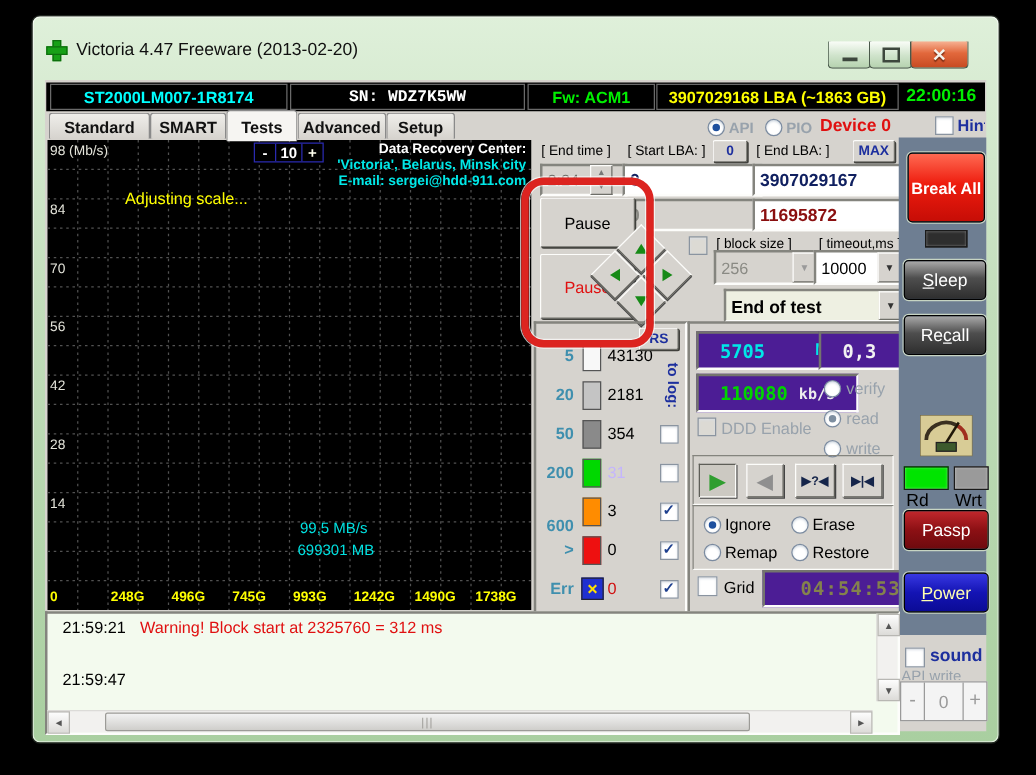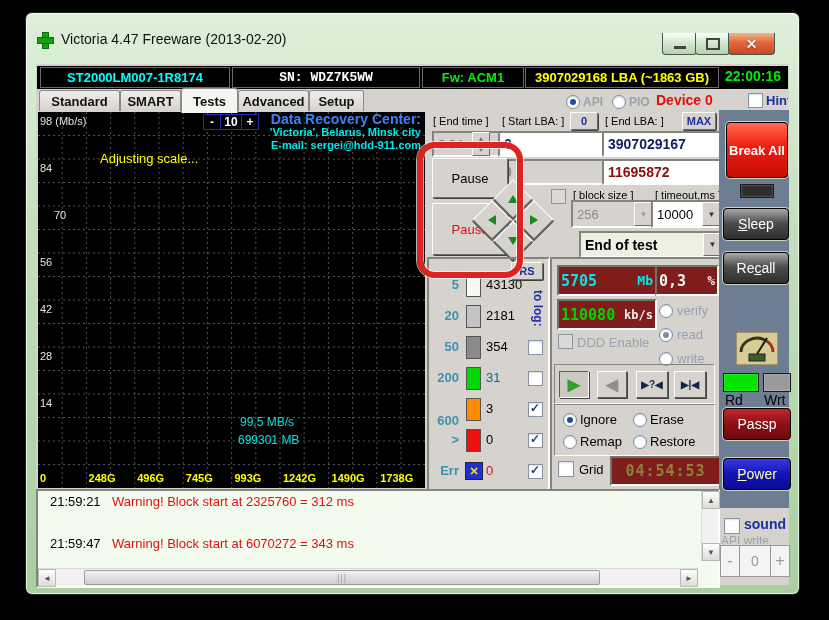--- a/index.html
+++ b/index.html
@@ -63,22 +63,22 @@
         box-shadow:0 0 0 1px rgba(255,255,255,.7),inset 0 0 0 1px rgba(255,255,255,.7);z-index:30}
   
   .dia{position:absolute;width:26px;height:26px;background:#d6d3ce;border:1px solid;border-color:#fdfdfb #5e5e58 #5e5e58 #fdfdfb;
        transform:rotate(45deg);box-shadow:1px 1px 0 #444;display:flex;align-items:center;justify-content:center;cursor:pointer}
   .dia span{transform:rotate(-45deg);width:0;height:0;display:block}
   .tri-up{border-left:5px solid transparent;border-right:5px solid transparent;border-bottom:8px solid #178a17}
   .tri-dn{border-left:5px solid transparent;border-right:5px solid transparent;border-top:8px solid #178a17}
   .tri-lf{border-top:5px solid transparent;border-bottom:5px solid transparent;border-right:8px solid #178a17}
   .tri-rt{border-top:5px solid transparent;border-bottom:5px solid transparent;border-left:8px solid #178a17}
   
-  .lcd{position:absolute;background:#7f1d1d;border:2px solid;border-color:#74746e #fdfdfb #fdfdfb #74746e;
-       display:flex;align-items:center;padding:0 2px;font-family:"DejaVu Sans Mono",monospace;font-weight:bold}
+  .lcd{position:absolute;background:#4c1d95;border:2px solid;border-color:#74746e #fdfdfb #fdfdfb #74746e;
+       display:flex;align-items:center;padding:0 17px;font-family:"DejaVu Sans Mono",monospace;font-weight:bold}
   .latlabel{position:absolute;width:28px;text-align:right;font-size:13px;font-weight:bold;color:#3f8fae}
   .latcount{position:absolute;font-size:13px;color:#000}
   .latblock{position:absolute;width:13px;height:21px;border:1px solid #555}
   .vlog{position:absolute;left:545px;top:290px;width:46px;font-size:12px;font-weight:bold;color:#1d2f9e;
         transform:rotate(90deg);transform-origin:left top}
   
   .mbtn{position:absolute;height:25px;background:#d6d3ce;border:1px solid;border-color:#fdfdfb #5e5e58 #5e5e58 #fdfdfb;
         box-shadow:1px 1px 0 #444;display:flex;align-items:center;justify-content:center;cursor:pointer}
   .mbtn.pressed{border-color:#5e5e58 #fdfdfb #fdfdfb #5e5e58;background:#ccc9c2}
   
@@ -180,30 +180,30 @@
       <line x1="0" y1="305.5" x2="387" y2="305.5" stroke="#525252" stroke-dasharray="2 3"></line>
       <line x1="0" y1="329" x2="387" y2="329" stroke="#525252" stroke-dasharray="2 3"></line>
       <line x1="0" y1="352.5" x2="387" y2="352.5" stroke="#525252" stroke-dasharray="2 3"></line>
     </svg>
   <div class="scalectl">
     <span style="width:16px">-</span>
     <span style="width:20px">10</span>
     <span style="width:16px;border-right:none;color:#ffe">+</span>
   </div>
   <div class="banner">
-    <div style="color:#3b82f6;font-size:14px;font-weight:bold">Data Recovery Center:</div>
+    <div style="color:#ffffff;font-size:11px;font-weight:bold">Data Recovery Center:</div>
     <div style="color:#00e8e8;font-size:11px;font-weight:bold">'Victoria', Belarus, Minsk city</div>
     <div style="color:#00e8e8;font-size:11px;font-weight:bold">E-mail: sergei@hdd-911.com</div>
   </div>
   <div class="abs" style="left:62px;top:39px;color:#ffff00;font-size:13px">Adjusting scale...</div>
   <div class="abs" style="left:202px;top:303px;color:#00e0e0;font-size:12px">99,5 MB/s</div>
   <div class="abs" style="left:200px;top:321px;color:#00e0e0;font-size:12px">699301 MB</div>
 <div class="gtick" style="left: 2px; top: 3px;">98 (Mb/s)</div>
     <div class="gtick" style="left: 2px; top: 50px;">84</div>
-    <div class="gtick" style="left: 16px; top: 97px;">70</div>
+    <div class="gtick" style="left: 2px; top: 97px;">70</div>
     <div class="gtick" style="left: 2px; top: 144px;">56</div>
     <div class="gtick" style="left: 2px; top: 191px;">42</div>
     <div class="gtick" style="left: 2px; top: 238px;">28</div>
     <div class="gtick" style="left: 2px; top: 285px;">14</div>
     <div class="gxtick" style="left: 2px; top: 360px;">0</div>
     <div class="gxtick" style="left: 50.6px; top: 360px;">248G</div>
     <div class="gxtick" style="left: 99.2px; top: 360px;">496G</div>
     <div class="gxtick" style="left: 147.8px; top: 360px;">745G</div>
     <div class="gxtick" style="left: 196.4px; top: 360px;">993G</div>
     <div class="gxtick" style="left: 245px; top: 360px;">1242G</div>
@@ -278,21 +278,21 @@
     <div class="latcount" style="left: 57px; top: 18px; color: rgb(0, 0, 0);">43130</div>
     <div class="latlabel" style="left: 2px; top: 49px;">20</div>
     <div class="latblock" style="left: 37px; top: 46px; background: rgb(196, 196, 196);"></div>
     <div class="latcount" style="left: 57px; top: 49px; color: rgb(0, 0, 0);">2181</div>
     <div class="latlabel" style="left: 2px; top: 80px;">50</div>
     <div class="latblock" style="left: 37px; top: 77px; background: rgb(138, 138, 138);"></div>
     <div class="latcount" style="left: 57px; top: 80px; color: rgb(0, 0, 0);">354</div>
     <div class="cb" style="left: 99px; top: 81px;"></div>
     <div class="latlabel" style="left: 2px; top: 111px;">200</div>
     <div class="latblock" style="left: 37px; top: 108px; background: rgb(0, 216, 0);"></div>
-    <div class="latcount" style="left: 57px; top: 111px; color: #0369a1;">31</div>
+    <div class="latcount" style="left: 57px; top: 111px; color: #c4b5fd;">31</div>
     <div class="cb" style="left: 99px; top: 112px;"></div>
     <div class="latlabel" style="left: 2px; top: 142px; margin-top: 12px;">600</div>
     <div class="latblock" style="left: 37px; top: 139px; background: rgb(255, 140, 0);"></div>
     <div class="latcount" style="left: 57px; top: 142px; color: rgb(0, 0, 0);">3</div>
     <div class="cb checked" style="left: 99px; top: 143px;"></div>
     <div class="latlabel" style="left: 2px; top: 173px;">&gt;</div>
     <div class="latblock" style="left: 37px; top: 170px; background: rgb(238, 16, 16);"></div>
     <div class="latcount" style="left: 57px; top: 173px; color: rgb(0, 0, 0);">0</div>
     <div class="cb checked" style="left: 99px; top: 174px;"></div>
     <div class="latlabel" style="left: 2px; top: 204px;">Err</div>
@@ -405,15 +405,14 @@
     <div class="sbbtn2" style="left:0;top:0">◄</div>
     <div class="sbbtn2" style="right:0;top:0">►</div>
     <div class="thumb" style="left:46px;top:1px;width:514px;height:13px">|||</div>
   </div>
 <div class="logrow" style="top: 3px;">
       <span style="position: absolute; left: 12px; color: rgb(0, 0, 0);">21:59:21</span>
       <span style="position: absolute; left: 74px; color: rgb(224, 16, 16);">Warning! Block start at 2325760 = 312 ms</span>
     </div>
     <div class="logrow" style="top: 45px;">
       <span style="position: absolute; left: 12px; color: rgb(0, 0, 0);">21:59:47</span>
-      <span style="position: absolute; left: 74px; color: rgb(224, 16, 16);">Warning! Block start at 6070272 = 343 ms</span>
     </div>
   </div>
 
 </body></html>

